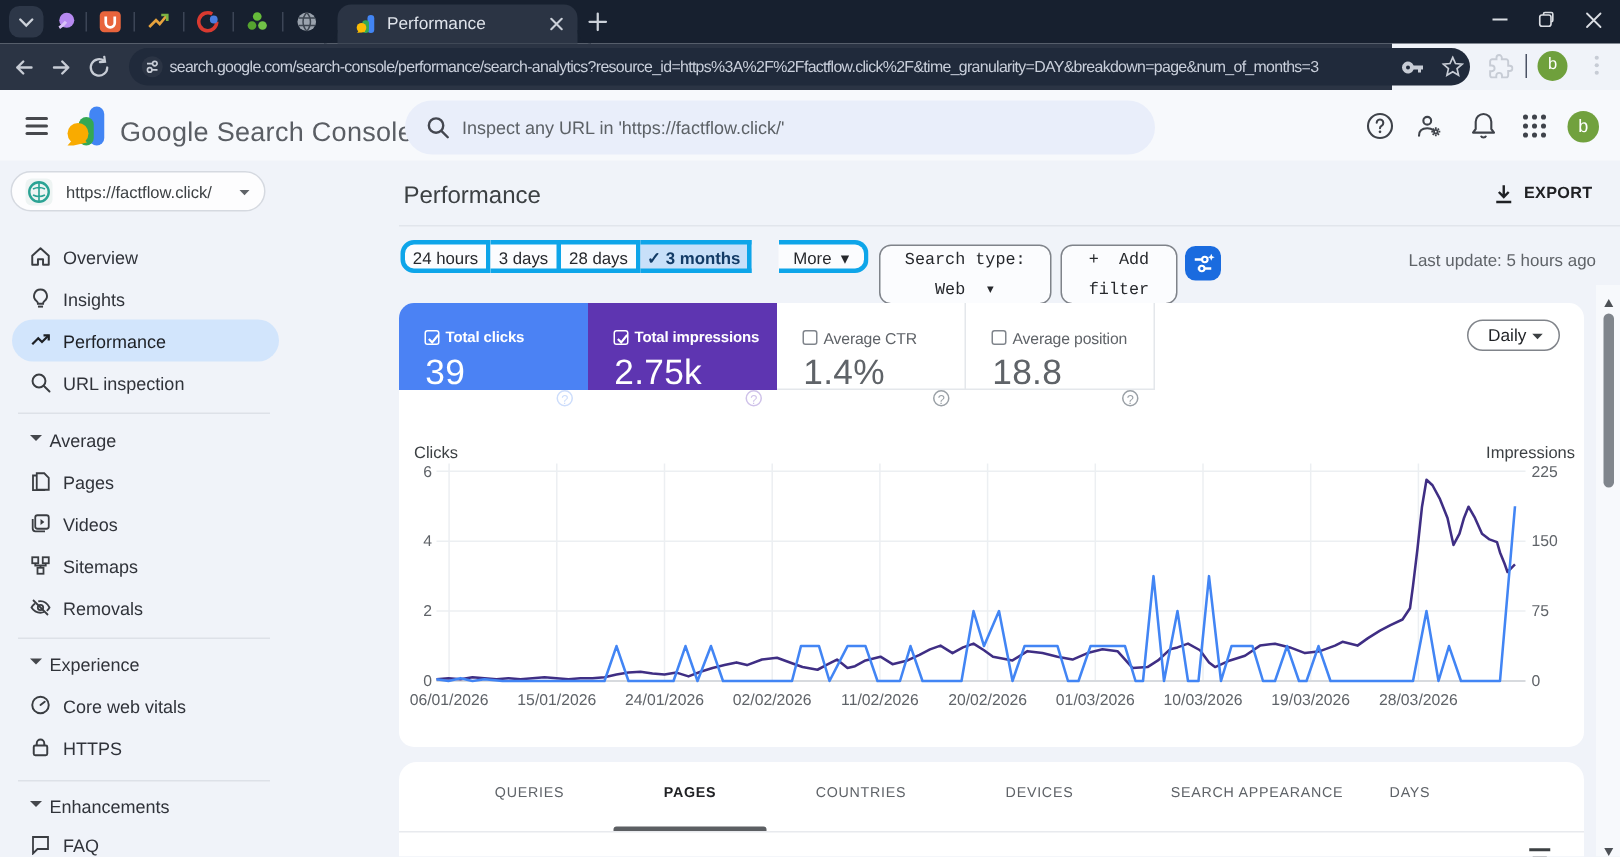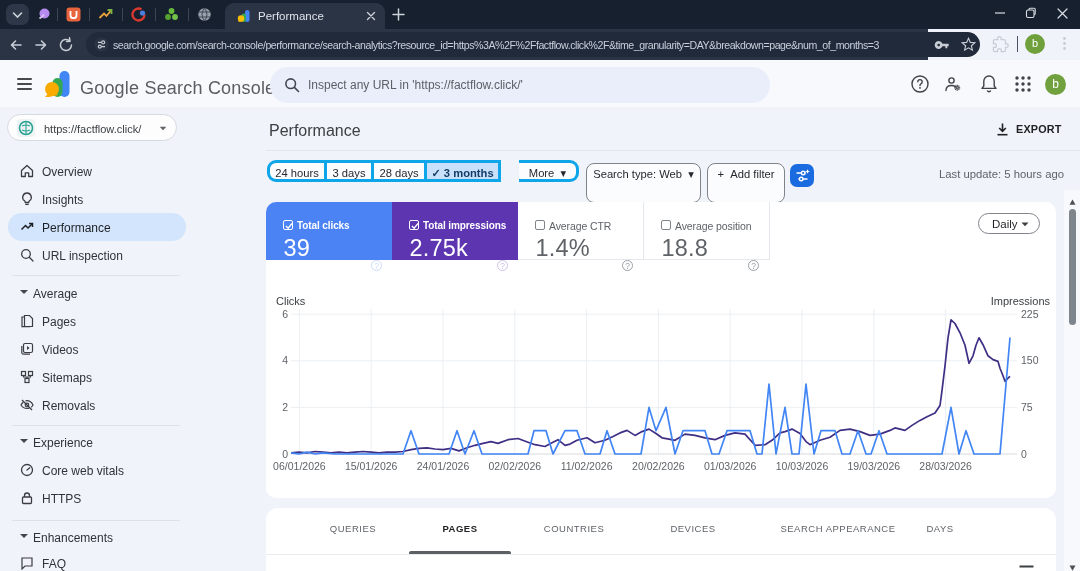--- a/index.html
+++ b/index.html
@@ -37,21 +37,21 @@
 </head>
 <body>
 <style>
 #pagetitle { position:absolute; left:269px; top:122px; font-size:16px; color:#3c4043; }
 #exportbtn { position:absolute; left:995px; top:122px; }
 #exporttext { position:absolute; left:21px; top:1px; font-size:10.8px; font-weight:bold; color:#202124; letter-spacing:0.2px; }
 #titlediv { position:absolute; left:266px; top:150px; width:814px; height:1px; background:#e1e5ec; }
 
 .seg { position:absolute; top:160px; height:22px; border:3px solid #0ea5e9; background:#fbfcfe; }
 .seg span { display:block; text-align:center; font-size:11.2px; color:#26282c; line-height:20px; }
-.chip { position:absolute; top:163px; height:40px; border:1px solid #7f838a; background:#fbfcfe; border-radius:8px; }
+.chip { position:absolute; top:163px; height:40px; border:1px solid #7f838a; background:#fbfcfe; border-radius:8px;font-family:Liberation Mono, monospace; }
 #lastupd { position:absolute; top:168px; right:16px; font-size:11.3px; color:#5f6368; }
 
 #bigcard { position:absolute; left:266px; top:202px; width:790px; height:296px; background:#ffffff; border-radius:10px; }
 #botcard { position:absolute; left:266px; top:508px; width:790px; height:63px; background:#ffffff; border-radius:12px 12px 0 0; }
 .mcard { position:absolute; top:202px; height:58px; width:126px; }
 .mcard .cb { position:absolute; left:17px; top:18px; width:10px; height:10px; border-radius:2px; }
 .mcard .cb svg { position:absolute; left:0.5px; top:0.5px; }
 .mcard .lbl { position:absolute; left:30px; top:18px; font-size:10px; font-weight:bold; white-space:nowrap; letter-spacing:-0.1px; }
 .mcard .val { position:absolute; left:17.5px; top:33px; font-size:23.5px; letter-spacing:0.2px; }
 .mcard .help { position:absolute; right:10px; top:58px; width:11px; height:11px; border-radius:50%; font-size:8.5px; line-height:11px; text-align:center; }

